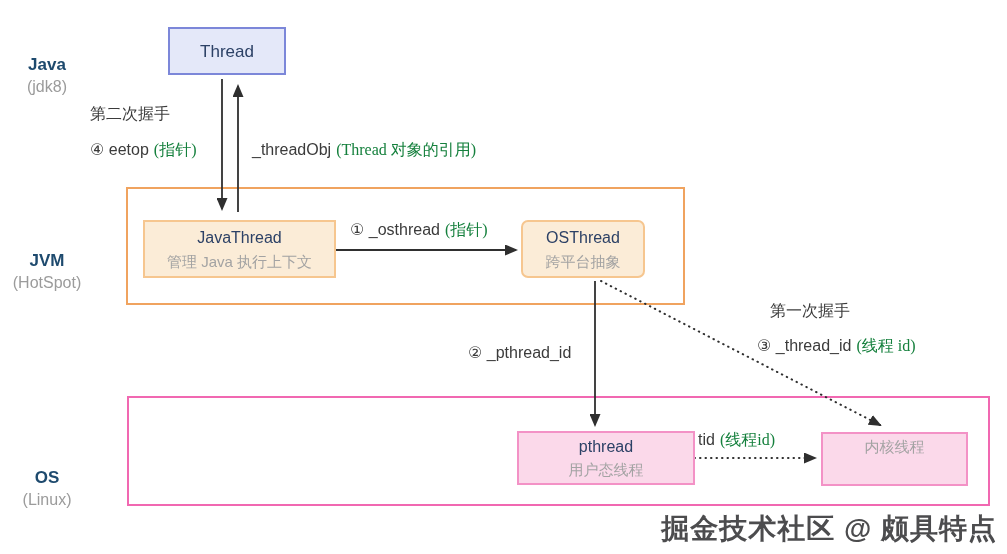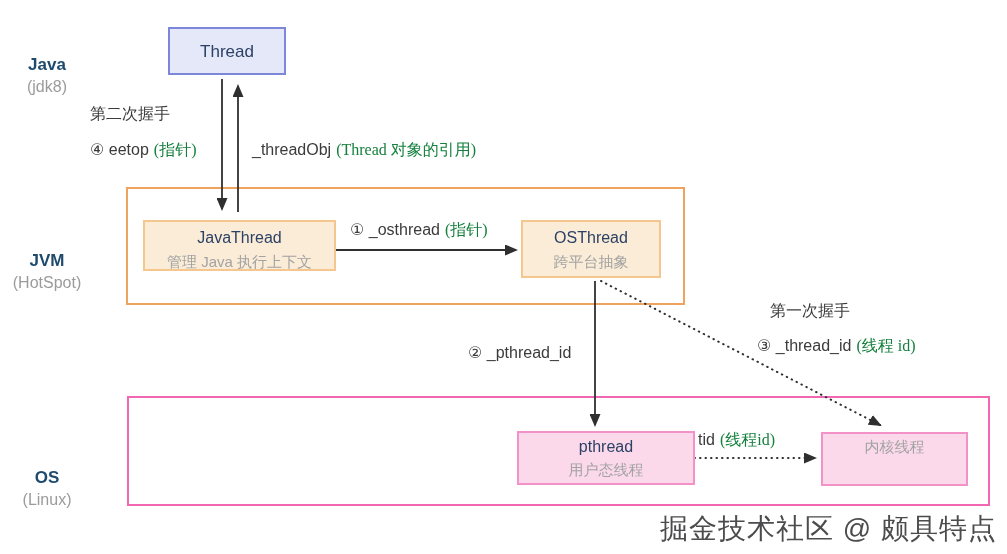--- a/index.html
+++ b/index.html
@@ -32,43 +32,43 @@
     border: 2px solid #f0a35f; background: transparent;
   }
   .os-container {
     position: absolute; left: 127px; top: 396px; width: 863px; height: 110px;
     border: 2px solid #f168b1; background: transparent;
   }
 
   .jvm-node { background: #fbecd7; border: 2px solid #f6c68f; padding-top: 3px; }
   .os-node  { background: #fbd9ea; border: 2px solid #f392c6; padding-top: 2px; }
 
-  .javathread-box { left: 143px; top: 220px; width: 193px; height: 51px; }
-  .osthread-box   { left: 521px; top: 220px; width: 140px; height: 58px; }
+  .javathread-box { left: 143px; top: 220px; width: 193px; height: 58px; }
+  .osthread-box   { left: 521px; top: 220px; width: 124px; height: 58px; border-radius: 7px; }
   .pthread-box    { left: 517px; top: 431px; width: 178px; height: 54px; }
   .taskstruct-box { left: 821px; top: 432px; width: 147px; height: 54px; }
   .pthread-box .title, .taskstruct-box .title { line-height: 24px; }
   .pthread-box .subtitle, .taskstruct-box .subtitle { line-height: 22px; }
 
   
   .edge-label { position: absolute; font-size: 16px; color: #3b3b3b; white-space: nowrap; }
   .edge-label .note { color: #15803d; margin-left: 5px; font-family: Liberation Serif, serif; }
 
   .lbl-handshake2 { left: 90px;  top: 104px; }
   .lbl-eetop      { left: 90px;  top: 140px; }
   .lbl-threadobj  { left: 252px; top: 140px; }
   .lbl-osthread   { left: 350px; top: 220px; }
   .lbl-pthreadid  { left: 468px; top: 343px; }
   .lbl-handshake1 { left: 770px; top: 301px; }
   .lbl-threadid   { left: 757px; top: 336px; }
   .lbl-tid        { left: 698px; top: 430px; }
 
   .watermark {
     position: absolute; right: 10px; bottom: 6px;
-    font-size: 28px; font-weight: normal; letter-spacing: 1px;
+    font-size: 28px; font-weight: bold; letter-spacing: 1px;
     color: #4c4c4e;
     text-shadow: 2px 2px 1px rgba(255,255,255,0.95), -1px -1px 0 rgba(255,255,255,0.7);
     white-space: nowrap;
   }
 
   svg.arrows { position: absolute; left: 0; top: 0; width: 1007px; height: 554px; pointer-events: none; }
 </style>
 </head>
 <body>
 

